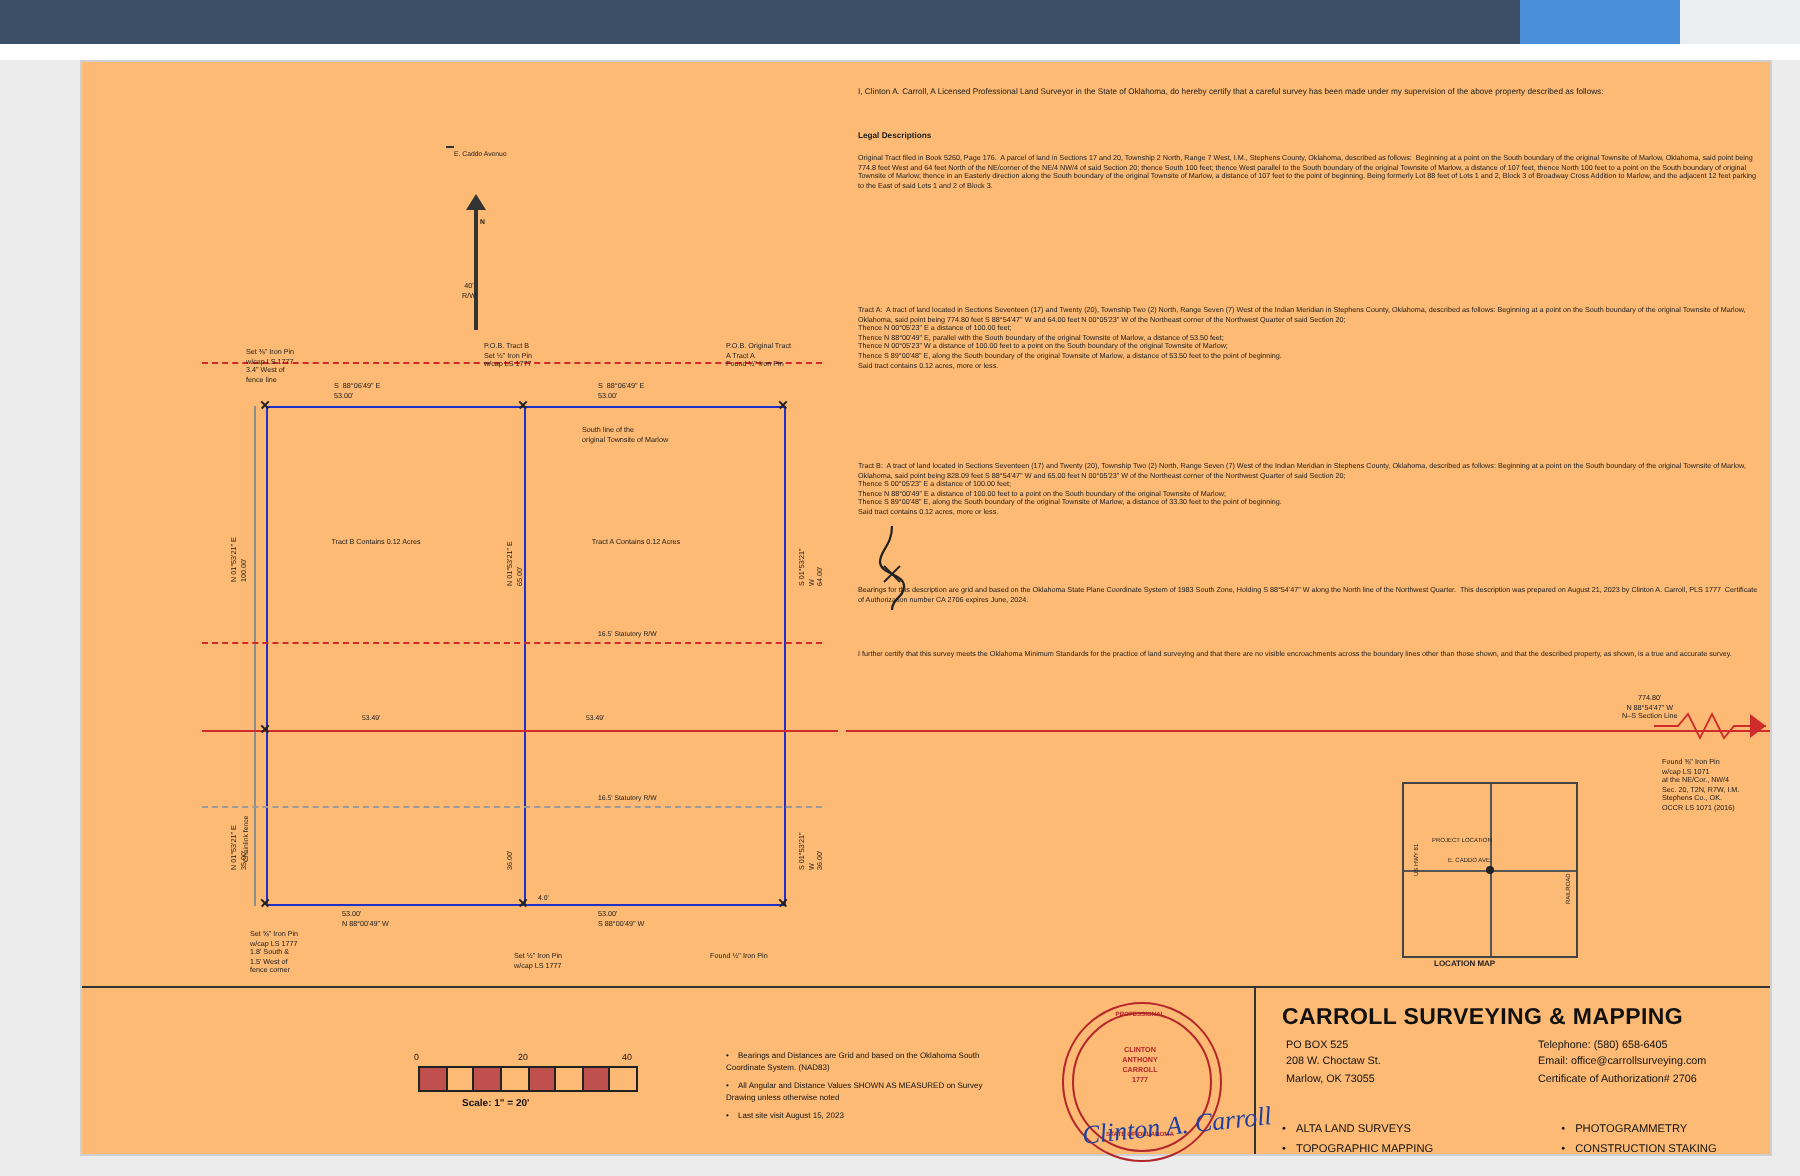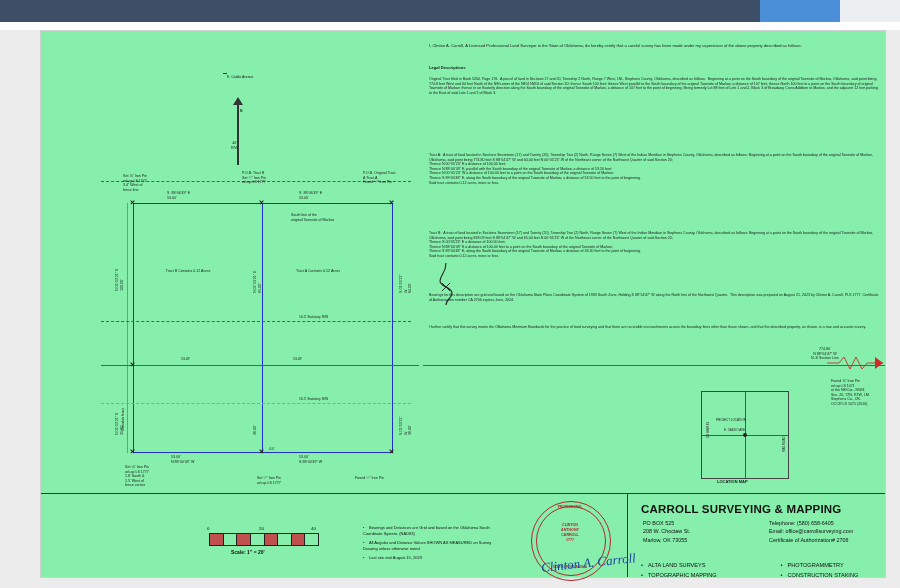--- a/index.html
+++ b/index.html
@@ -9,21 +9,21 @@
   
   .topbar{position:absolute;left:0;top:0;width:900px;height:22px;background:#3c5068;}
   .topbar-dark{position:absolute;left:0;top:0;width:760px;height:22px;background:#3d4f66;}
   .topbar-accent{position:absolute;left:760px;top:0;width:80px;height:22px;background:#4a8fd8;}
   .topbar-right{position:absolute;left:840px;top:0;width:60px;height:22px;background:#eceff2;}
   .underbar{position:absolute;left:0;top:22px;width:900px;height:8px;background:#ffffff;}
   .leftgutter{position:absolute;left:0;top:30px;width:40px;height:558px;background:#ececec;}
   .rightgutter{position:absolute;left:884px;top:30px;width:16px;height:558px;background:#ececec;}
   .botgutter{position:absolute;left:0;top:576px;width:900px;height:12px;background:#ececec;}
 
-  .sheet{position:absolute;left:40px;top:30px;width:844px;height:546px;background:#86efac;border:1px solid #cfcfcf;}
+  .sheet{position:absolute;left:40px;top:30px;width:844px;height:546px;background:#fdba74;border:1px solid #cfcfcf;}
 
   
   .plan{position:absolute;left:0;top:0;width:378px;height:546px;}
   .txtcol{position:absolute;left:382px;top:0;width:462px;height:546px;}
 
   
   .t{position:absolute;font-size:3.6px;line-height:1.28;color:#1b1b1b;white-space:pre-wrap;}
   .t6{font-size:4.1px;}
   .bold{font-weight:bold;}
 

